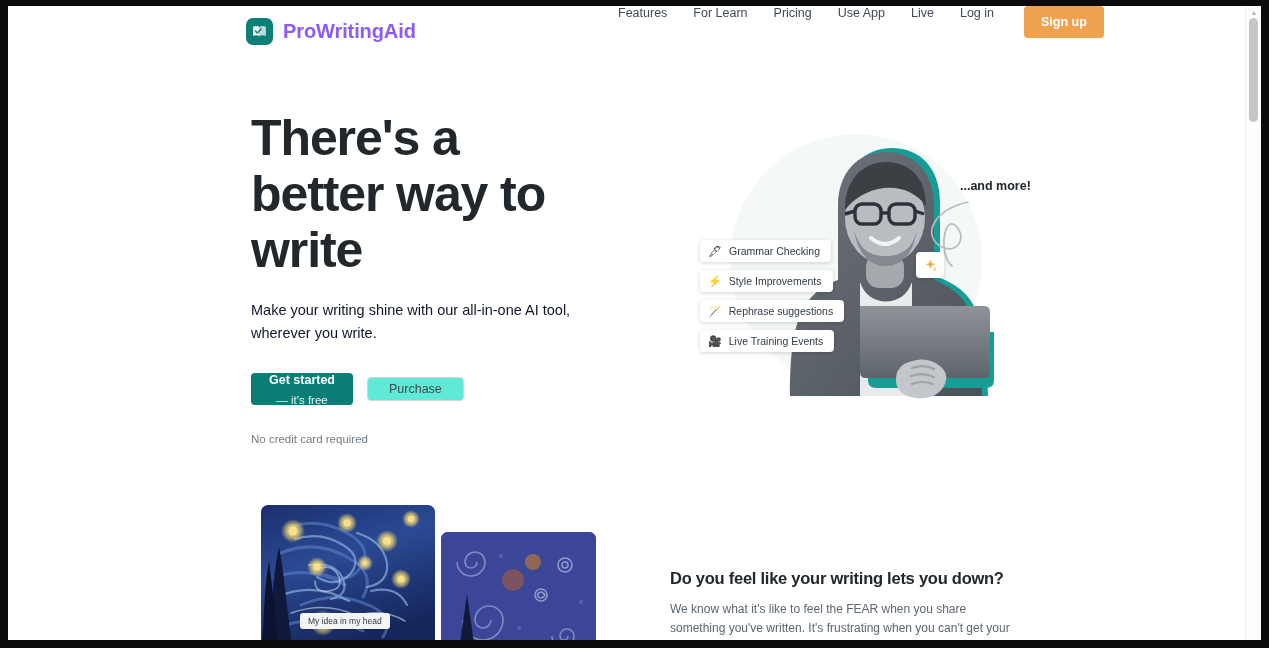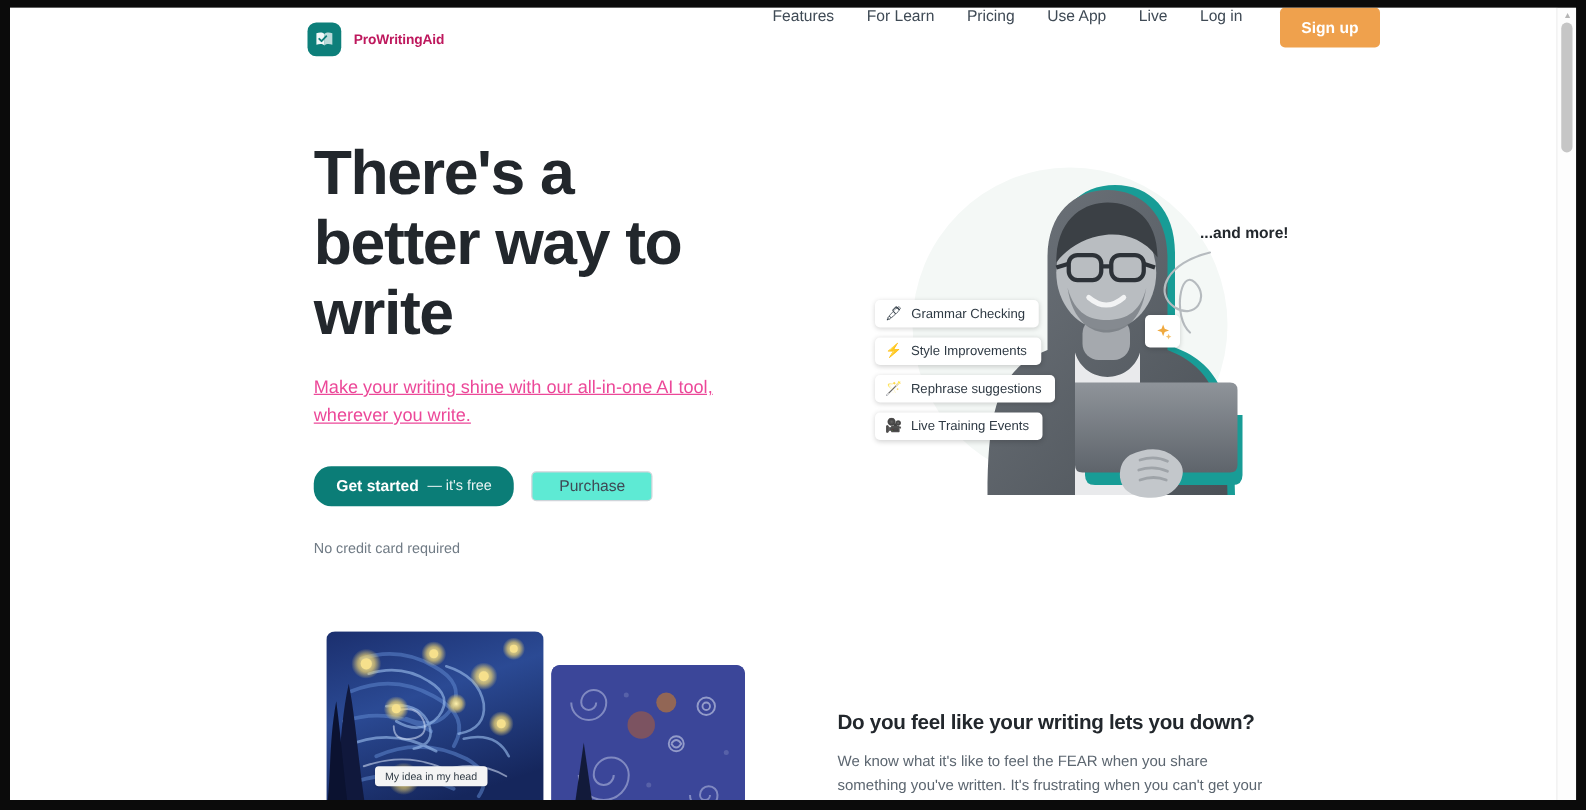--- a/index.html
+++ b/index.html
@@ -92,23 +92,23 @@
     display: flex; align-items: center; gap: 10px;
     cursor: pointer;
   }
   #brand-mark {
     width: 27px; height: 27px;
     border-radius: 7px;
     background: #0d7f7a;
     display: flex; align-items: center; justify-content: center;
   }
   #brand-name {
-    font-size: 11px;
+    font-size: 20px;
     font-weight: bold;
-    color: #be185d;
+    color: #8b5cf6;
     letter-spacing: -0.1px;
   }
 
   #main-nav {
     position: absolute;
     left: 597px; top: 0;
     height: 57px;
     display: flex;
     align-items: flex-start;
     gap: 0;
@@ -145,43 +145,43 @@
     font-size: 50px;
     line-height: 56px;
     font-weight: bold;
     color: #22272c;
     letter-spacing: -1.1px;
   }
   #hero-sub {
     margin-top: 21px;
     font-size: 14.5px;
     line-height: 23px;
-    color: #ec4899;
+    color: #0f172a;
     width: 325px;
-    text-decoration: underline;
   }
   #hero-actions {
     margin-top: 28px;
     display: flex;
     align-items: center;
     gap: 14px;
   }
   #get-started-button {
     background: #0b7d77;
     border: none;
-    border-radius: 14px;
+    border-radius: 4px;
     padding: 0 18px;
     height: 32px;
     color: #ffffff;
     font-size: 12.5px;
     cursor: pointer;
     display: flex;
     align-items: center;
     gap: 7px;
     font-family: "Liberation Sans", sans-serif;
+    flex-direction: column;
   }
   #get-started-label { font-weight: bold; }
   #get-started-note { font-weight: normal; opacity: 0.92; font-size: 11.5px; }
   #purchase-button {
     background: #5eead4;
     border: 1px solid #cfd4d9;
     border-radius: 4px;
     height: 24px;
     padding: 0 21px;
     color: #3f4a55;

